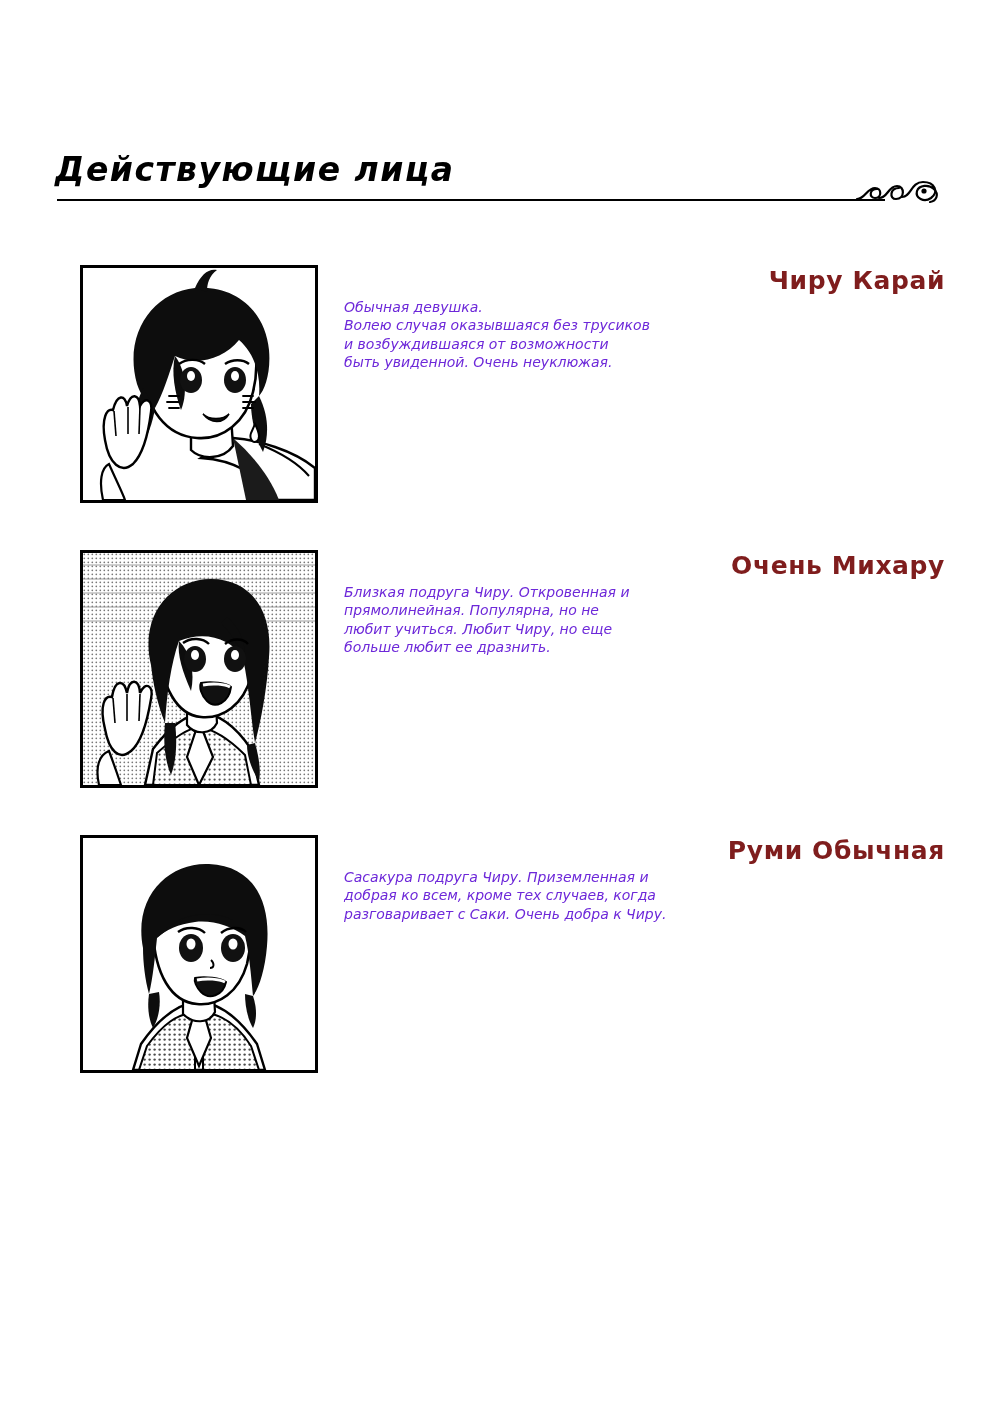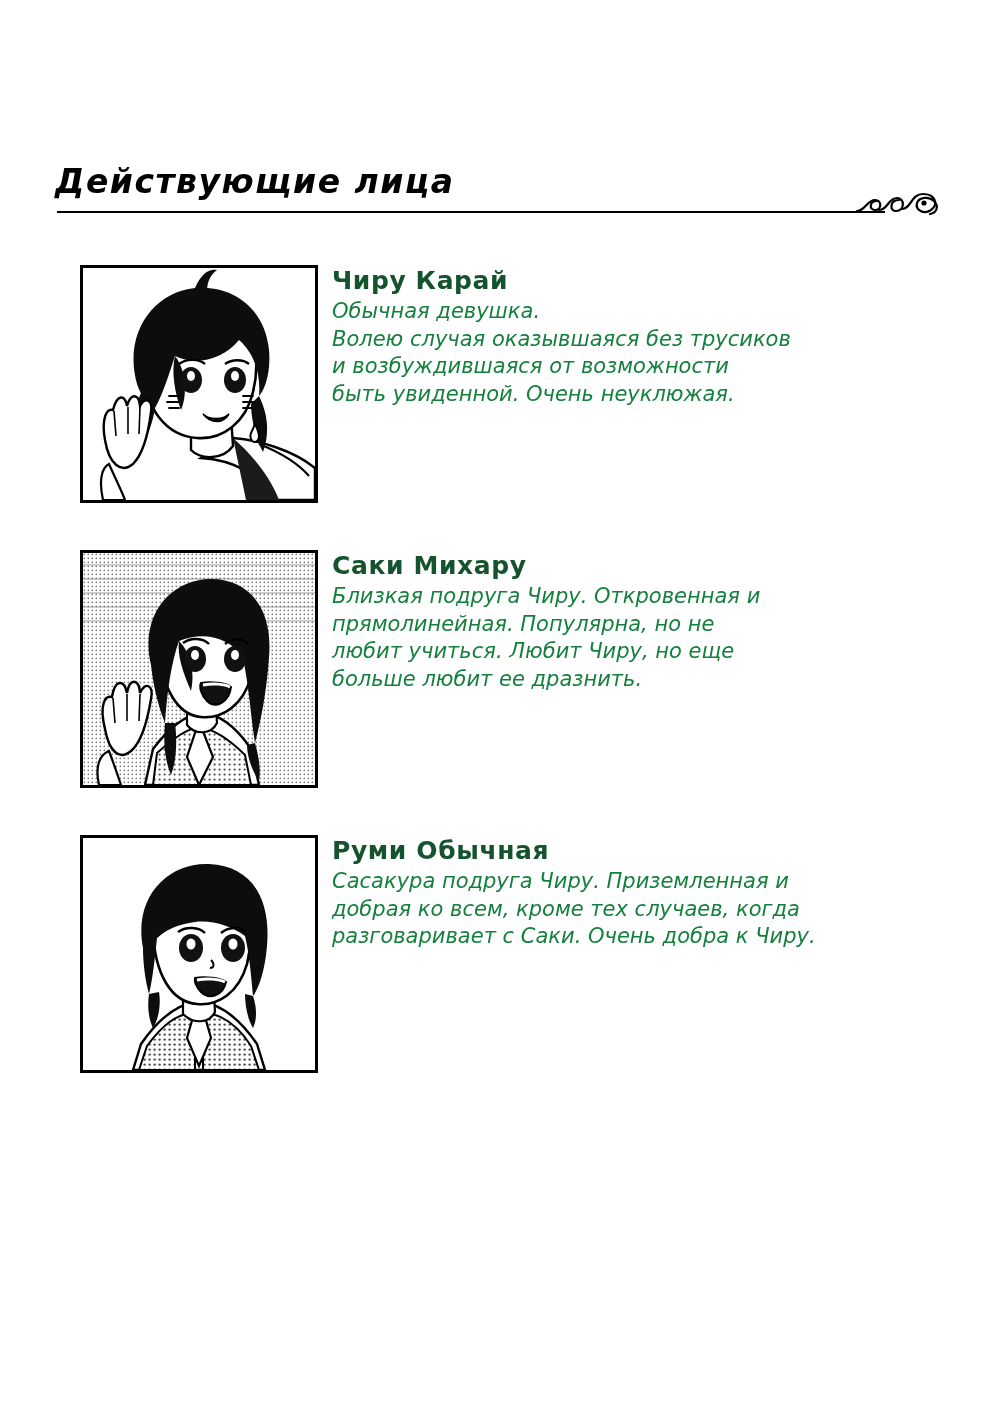--- a/index.html
+++ b/index.html
@@ -19,21 +19,21 @@
   .page {
     position: absolute;
     inset: 0;
     background: #ffffff;
   }
 
   
   .header {
     position: absolute;
     left: 55px;
-    top: 162px;
+    top: 150px;
     right: 55px;
     height: 60px;
   }
   .header-title {
     font-family: "DejaVu Sans", sans-serif;
     font-style: italic;
     font-weight: 700;
     font-size: 33px;
     letter-spacing: 1.5px;
     color: #000;
@@ -87,30 +87,32 @@
     top: 2px;
     right: 0;
   }
   .char-name {
     font-family: "DejaVu Sans", sans-serif;
     font-weight: 700;
     font-size: 25px;
     letter-spacing: 0.6px;
     line-height: 1.12;
     margin-bottom: 3px;
-    color: #14532d;
+    color: #7f1d1d;
+    text-align: right;
   }
   .char-desc {
     font-family: "DejaVu Sans", sans-serif;
     font-style: italic;
-    font-size: 21px;
+    font-size: 14px;
     line-height: 1.32;
-    color: #15803d;
+    color: #6d28d9;
     white-space: pre-line;
     max-width: 640px;
+    margin-left: 12px;
   }
 </style>
 </head>
 <body>
 
 <div class="page">
 
   <div class="header">
     <div class="header-title">Действующие лица</div>
     <div class="header-rule"></div>
@@ -230,21 +232,21 @@
         <path d="M120 132 C 130 130, 142 131, 147 134" stroke="#fff" stroke-width="3" fill="none"></path>
 
         <path d="M22 176 C 16 152, 22 142, 29 144 C 32 126, 41 126, 44 140 C 47 124, 56 126, 57 140 C 62 128, 71 132, 68 146 C 65 164, 60 188, 48 198 C 36 208, 26 198, 22 176 Z" fill="#fff" stroke="#000" stroke-width="2.4"></path>
         <path d="M30 145 L 32 170" stroke="#000" stroke-width="1.6" fill="none"></path>
         <path d="M44 141 L 44 168" stroke="#000" stroke-width="1.6" fill="none"></path>
         <path d="M57 141 L 56 168" stroke="#000" stroke-width="1.6" fill="none"></path>
         <path d="M26 198 C 32 214, 36 226, 38 232 L 16 232 C 12 214, 16 202, 26 198 Z" fill="#fff" stroke="#000" stroke-width="2.2"></path>
       </svg>
     </div>
     <div class="char-text">
-      <div class="char-name">Саки Михару</div>
+      <div class="char-name">Очень Михару</div>
       <div class="char-desc">Близкая подруга Чиру. Откровенная и
 прямолинейная. Популярна, но не
 любит учиться. Любит Чиру, но еще
 больше любит ее дразнить.</div>
     </div>
   </div>
 
   <div class="char char-3">
     <div class="portrait">
       <svg viewBox="0 0 232 232" xmlns="http://www.w3.org/2000/svg">

